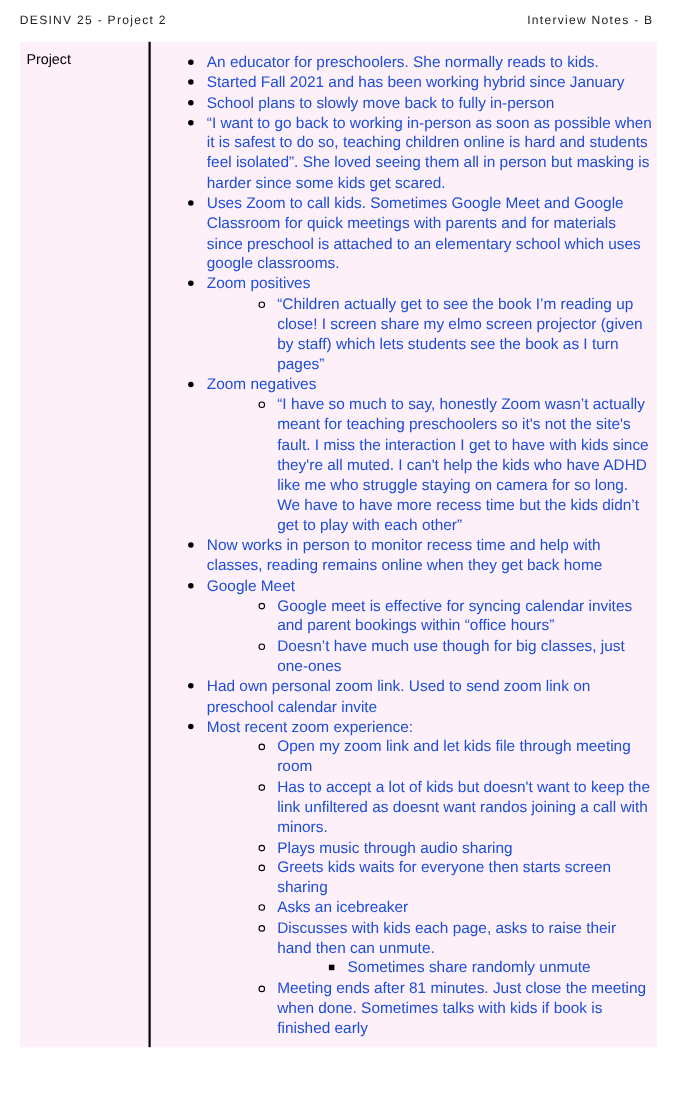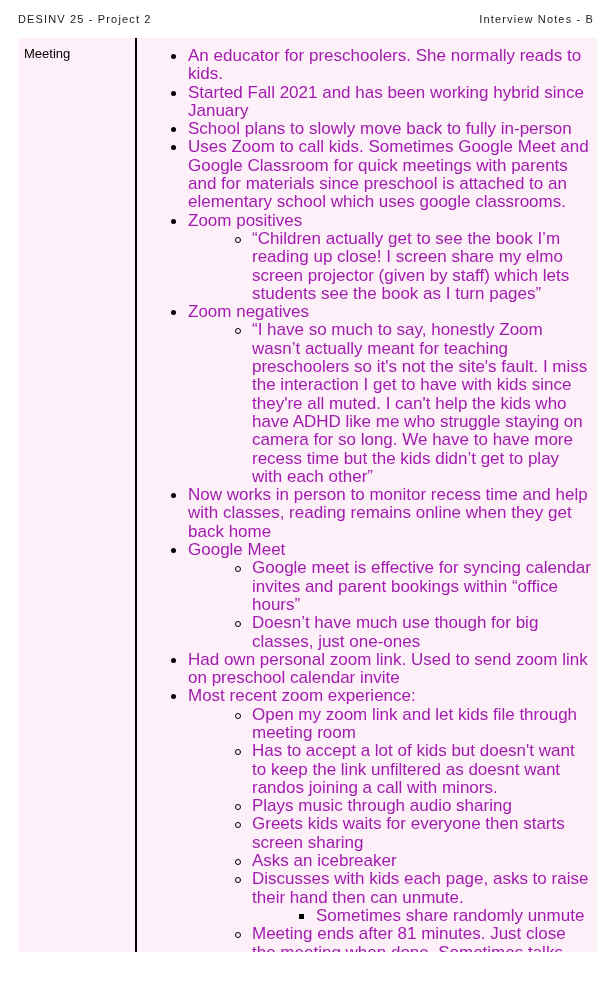--- a/index.html
+++ b/index.html
@@ -72,24 +72,24 @@
     list-style: none;
     margin: 0;
     padding: 0;
   }
   ul.lvl1 { padding-left: 33px; }
   ul.lvl2 { padding-left: 46px; }
   ul.lvl3 { padding-left: 46px; }
 
   ul.lvl > li {
     position: relative;
-    font-size: 17px;
+    font-size: 14px;
     line-height: 18.3px;
     padding-left: 18px;
-    color: #a21caf;
+    color: #1d4ed8;
   }
   ul.lvl1 > li::before {
     content: "";
     position: absolute;
     left: 1px;
     top: 7px;
     width: 5px;
     height: 5px;
     border-radius: 50%;
     background: #000000;
@@ -119,33 +119,36 @@
 </head>
 <body>
 
 <div class="page-header">
   <div class="hdr-text">DESINV 25 - Project 2</div>
   <div class="hdr-text">Interview Notes - B</div>
 </div>
 
 <div class="note-table">
   <div class="col-name">
-    <div class="participant-name">Meeting</div>
+    <div class="participant-name">Project</div>
   </div>
   <div class="col-notes">
     <div id="notes-root">
         <ul class="lvl lvl1">
           <li>
             <span class="txt">An educator for preschoolers. She normally reads to kids.</span>
           </li>
           <li>
             <span class="txt">Started Fall 2021 and has been working hybrid since January</span>
           </li>
           <li>
             <span class="txt">School plans to slowly move back to fully in-person</span>
+          </li>
+          <li>
+            <span class="txt">“I want to go back to working in-person as soon as possible when it is safest to do so, teaching children online is hard and students feel isolated”. She loved seeing them all in person but masking is harder since some kids get scared.</span>
           </li>
           <li>
             <span class="txt">Uses Zoom to call kids. Sometimes Google Meet and Google Classroom for quick meetings with parents and for materials since preschool is attached to an elementary school which uses google classrooms.</span>
           </li>
           <li>
             <span class="txt">Zoom positives</span>
             <ul class="lvl lvl2">
               <li>
                 <span class="txt">“Children actually get to see the book I’m reading up close! I screen share my elmo screen projector (given by staff) which lets students see the book as I turn pages”</span>
               </li>

